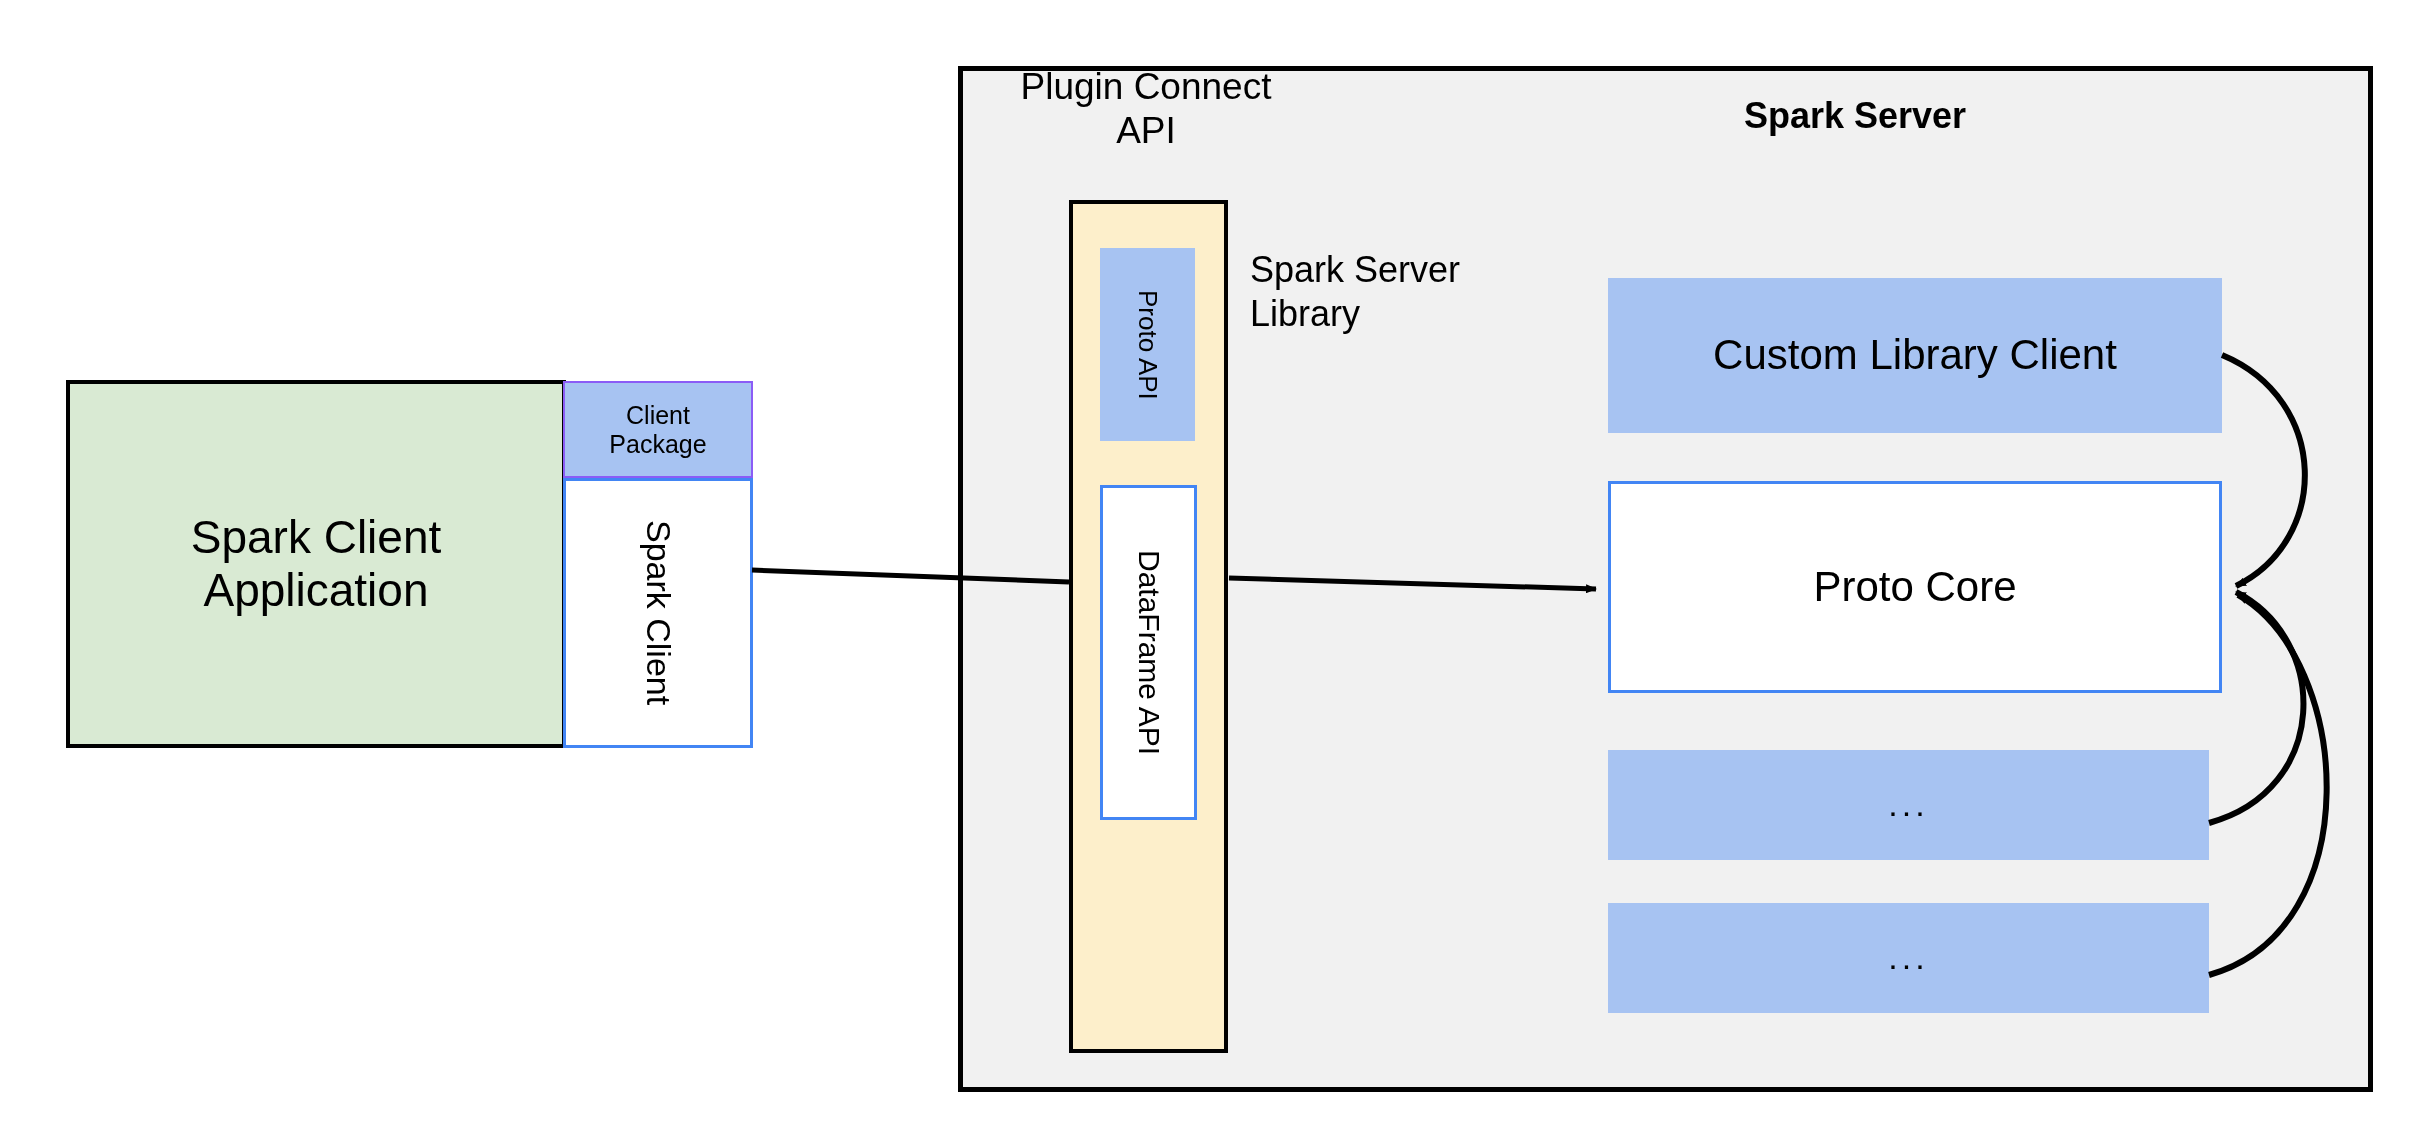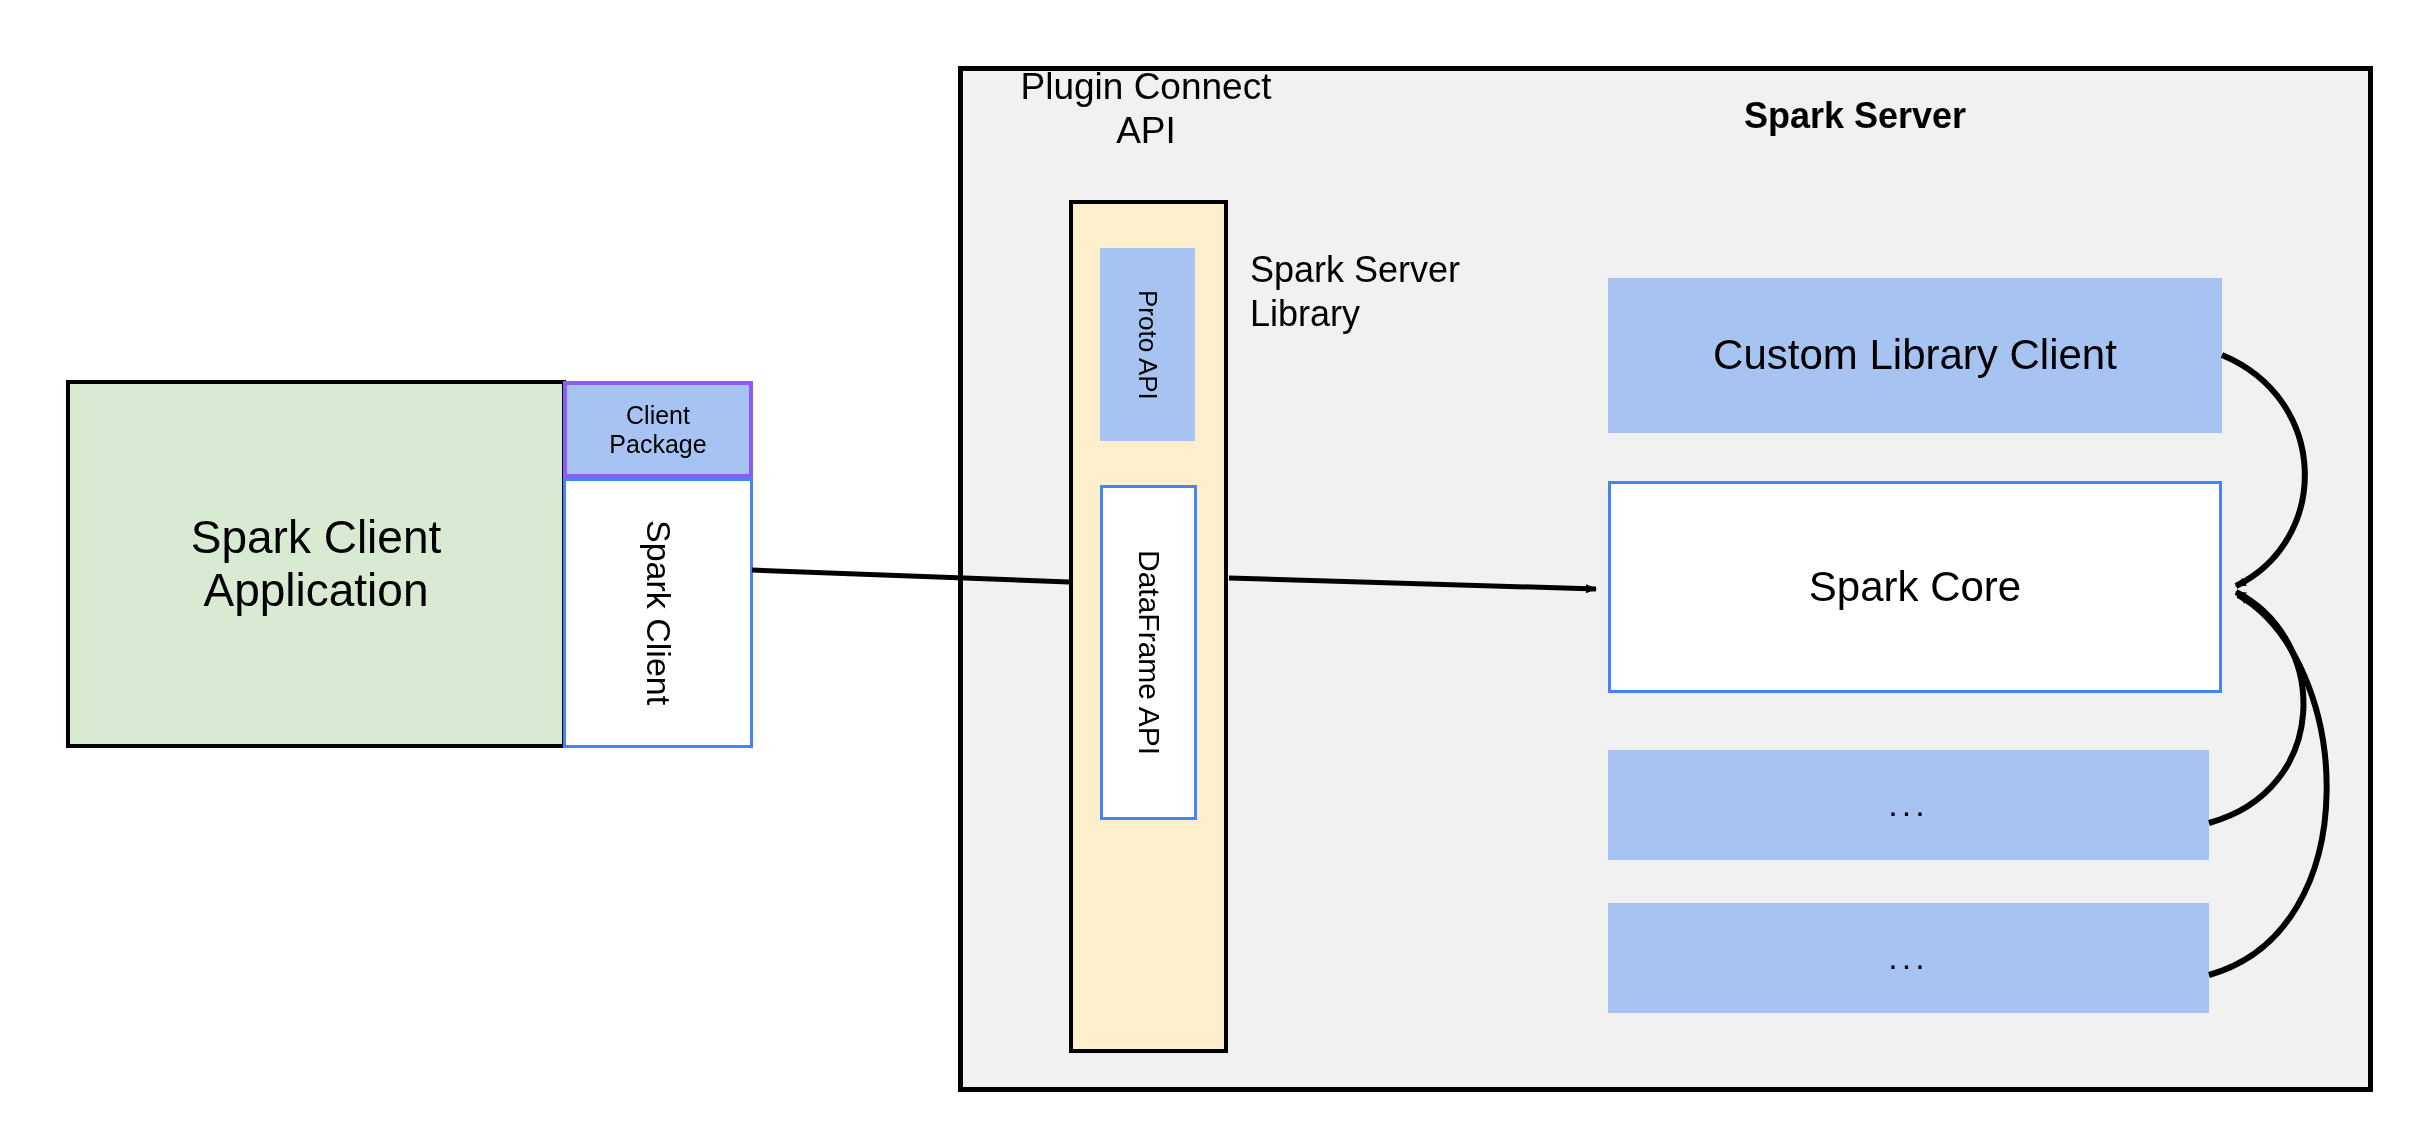--- a/index.html
+++ b/index.html
@@ -37,21 +37,21 @@
     background: #D9EAD3;
     border: 4px solid #000000;
     font-size: 46px;
   }
   #client-package {
     left: 563px;
     top: 381px;
     width: 190px;
     height: 97px;
     background: #A7C3F2;
-    border: 4px solid #8b5cf6;
+    border: 2px solid #8b5cf6;
     font-size: 25px;
   }
   #spark-client {
     left: 563px;
     top: 478px;
     width: 190px;
     height: 270px;
     background: #ffffff;
     border: 3px solid #4285F4;
   }
@@ -221,21 +221,21 @@
 
   <div class="box" id="dataframe-api">
     <span class="vtext">DataFrame API</span>
   </div>
 
   <div class="box" id="custom-plugin">
     <span>Custom Library Client</span>
   </div>
 
   <div class="box" id="spark-core">
-    <span>Spark Core</span>
+    <span>Proto Core</span>
   </div>
 
   <div class="box" id="ellipsis-1">
     <span>...</span>
   </div>
 
   <div class="box" id="ellipsis-2">
     <span>...</span>
   </div>
 

